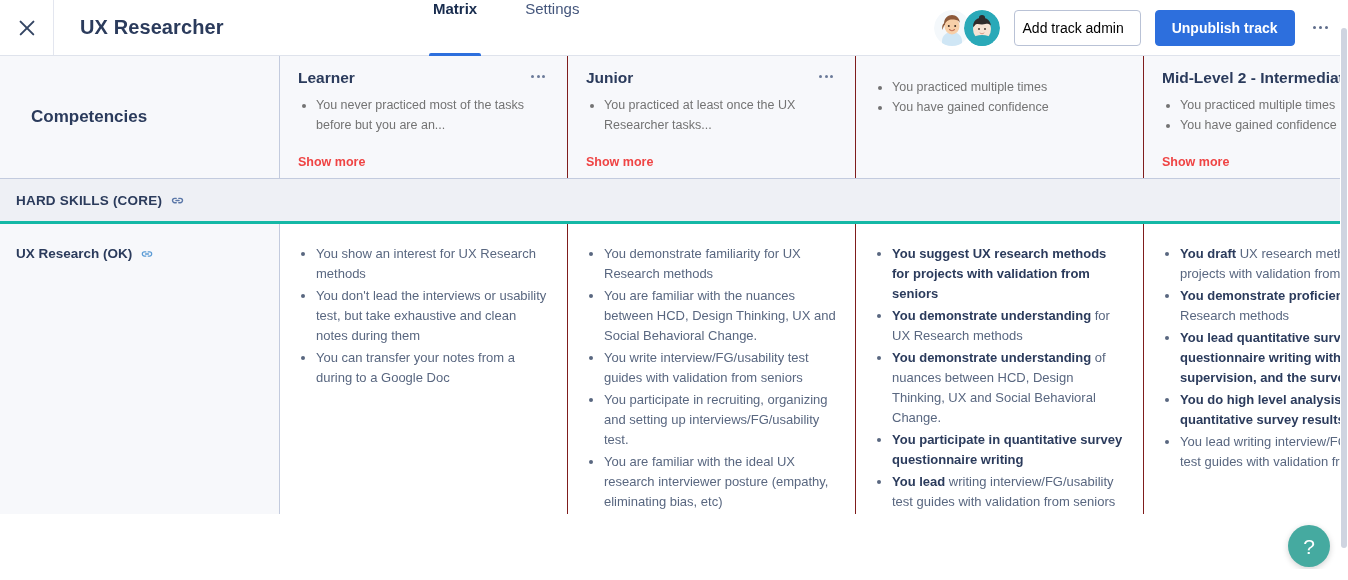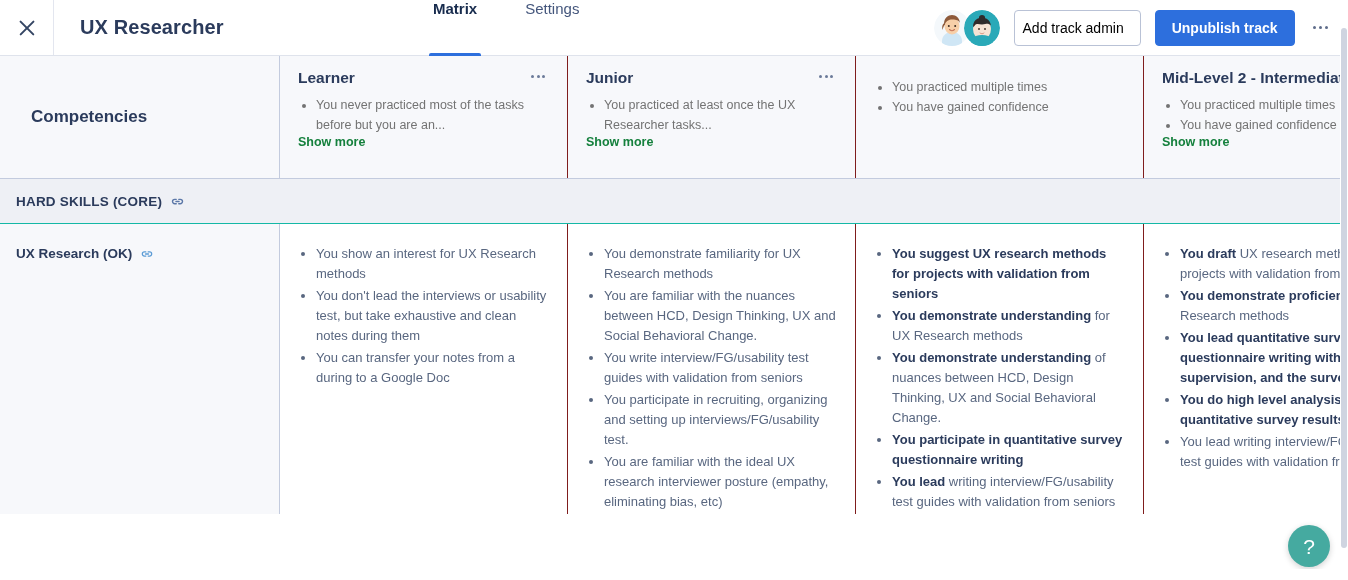--- a/index.html
+++ b/index.html
@@ -156,28 +156,28 @@
     margin: 8px 0 0 0;
     padding-left: 18px;
     list-style: disc;
   }
   .lvl-bullets li {
     font-size: 12.5px; line-height: 20px; color: #737373;
     white-space: nowrap;
   }
   .lvl-bullets li.wrap { white-space: normal; }
   .show-more {
-    margin-top: 0;
-    font-size: 12.5px; font-weight: 700; color: #15803d;
+    margin-top: 20px;
+    font-size: 12.5px; font-weight: 700; color: #ef4444;
     cursor: pointer;
   }
 
   
   .section-row {
-    border-bottom: 1px solid #14b8a6;
+    border-bottom: 3px solid #14b8a6;
     border-top: 0;
     background: #eef0f5;
     height: 45px;
     display: flex; align-items: center;
     padding-left: 16px;
     width: 1348px;
   }
   .section-title {
     font-size: 13.5px; font-weight: 700; color: #2b3b5c;
     letter-spacing: .2px;

